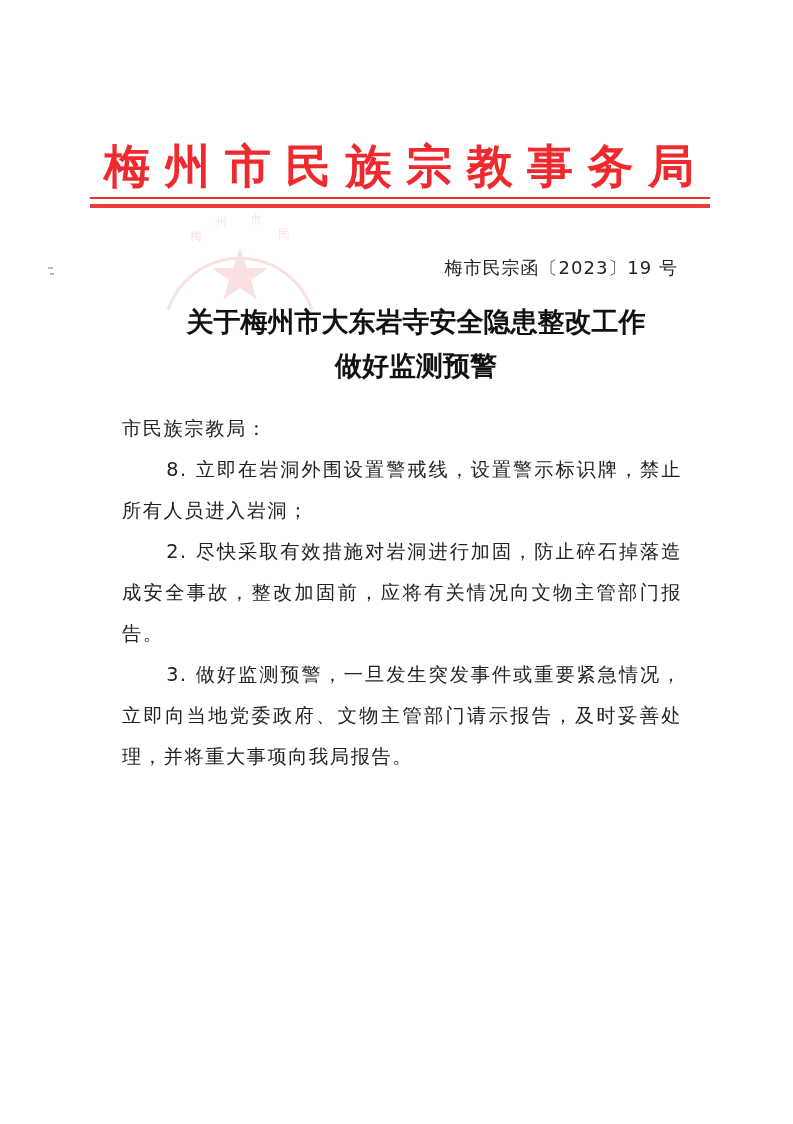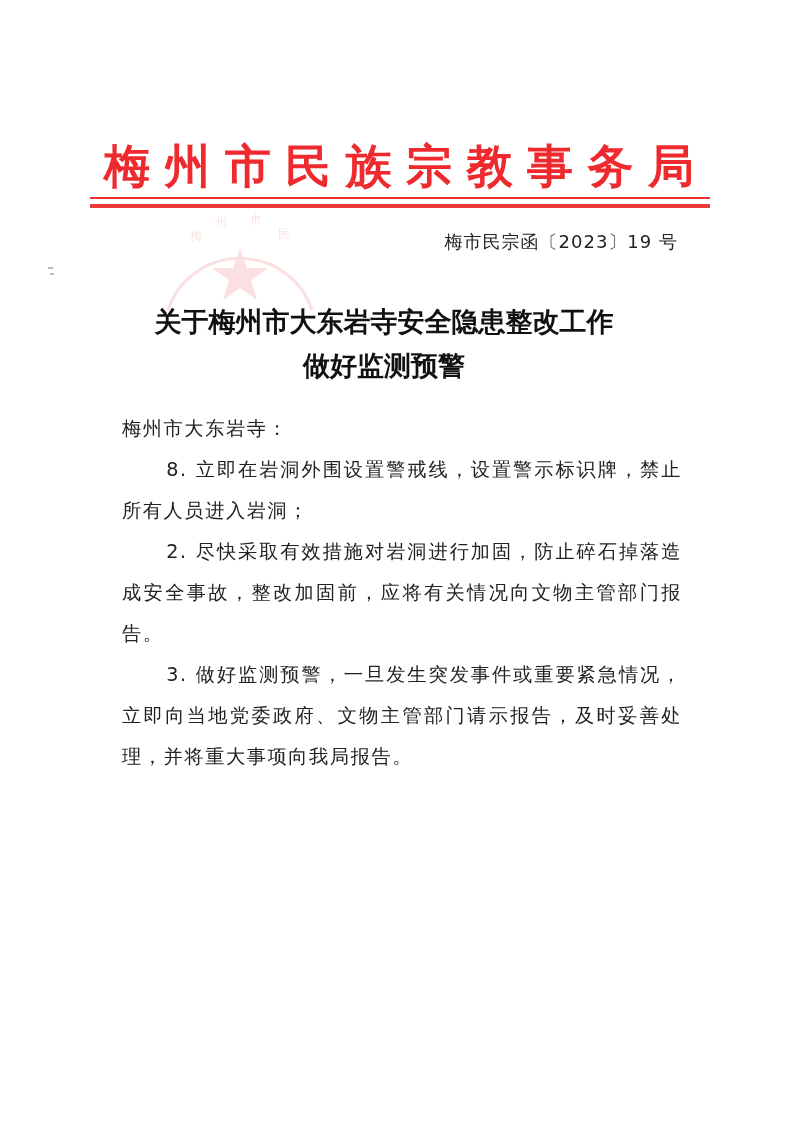--- a/index.html
+++ b/index.html
@@ -58,31 +58,31 @@
       position: absolute;
       left: 160px;
       top: 200px;
       width: 160px;
       height: 110px;
       opacity: 0.18;
     }
     .doc-number {
       position: absolute;
       left: 400px;
-      top: 230px;
+      top: 256px;
       width: 278px;
       text-align: right;
       font-size: 18px;
       font-family: "DejaVu Sans", "Liberation Sans", sans-serif;
       color: #222;
       letter-spacing: 1px;
     }
     .doc-title {
       position: absolute;
-      left: 84px;
+      left: 116px;
       top: 300px;
       width: 600px;
       text-align: center;
       font-size: 27px;
       font-weight: bold;
       line-height: 44px;
       color: #111;
       font-family: "DejaVu Serif", "Liberation Serif", serif;
     }
     .body-text {
@@ -145,19 +145,19 @@
   </svg>
 
   <div class="doc-number">梅市民宗函〔2023〕19 号</div>
 
   <div class="doc-title">
     <div>关于梅州市大东岩寺安全隐患整改工作</div>
     <div>做好监测预警</div>
   </div>
 
   <div class="body-text">
-    <p class="salutation">梅州市大东岩寺：</p>
+    <p class="salutation">市民族宗教局：</p>
     <p class="indent">8. 立即在岩洞外围设置警戒线，设置警示标识牌，禁止所有人员进入岩洞；</p>
     <p class="indent">2. 尽快采取有效措施对岩洞进行加固，防止碎石掉落造成安全事故，整改加固前，应将有关情况向文物主管部门报告。</p>
     <p class="indent">3. 做好监测预警，一旦发生突发事件或重要紧急情况，立即向当地党委政府、文物主管部门请示报告，及时妥善处理，并将重大事项向我局报告。</p>
   </div>
 
 </div>
 
 </body></html>

